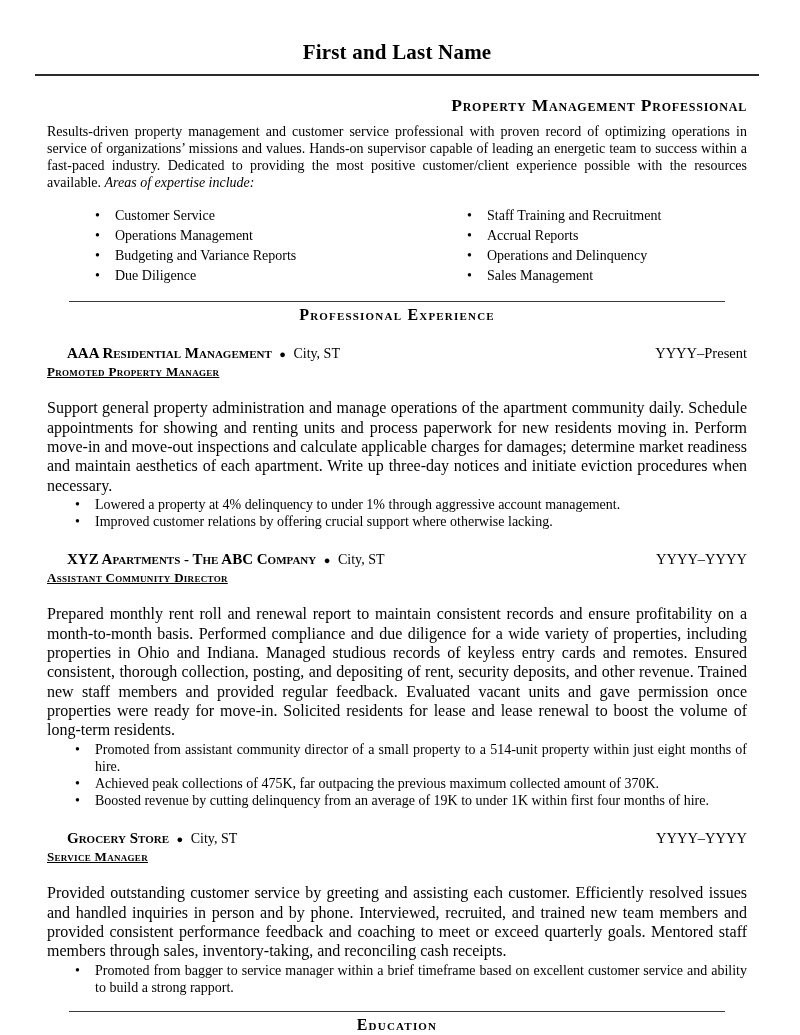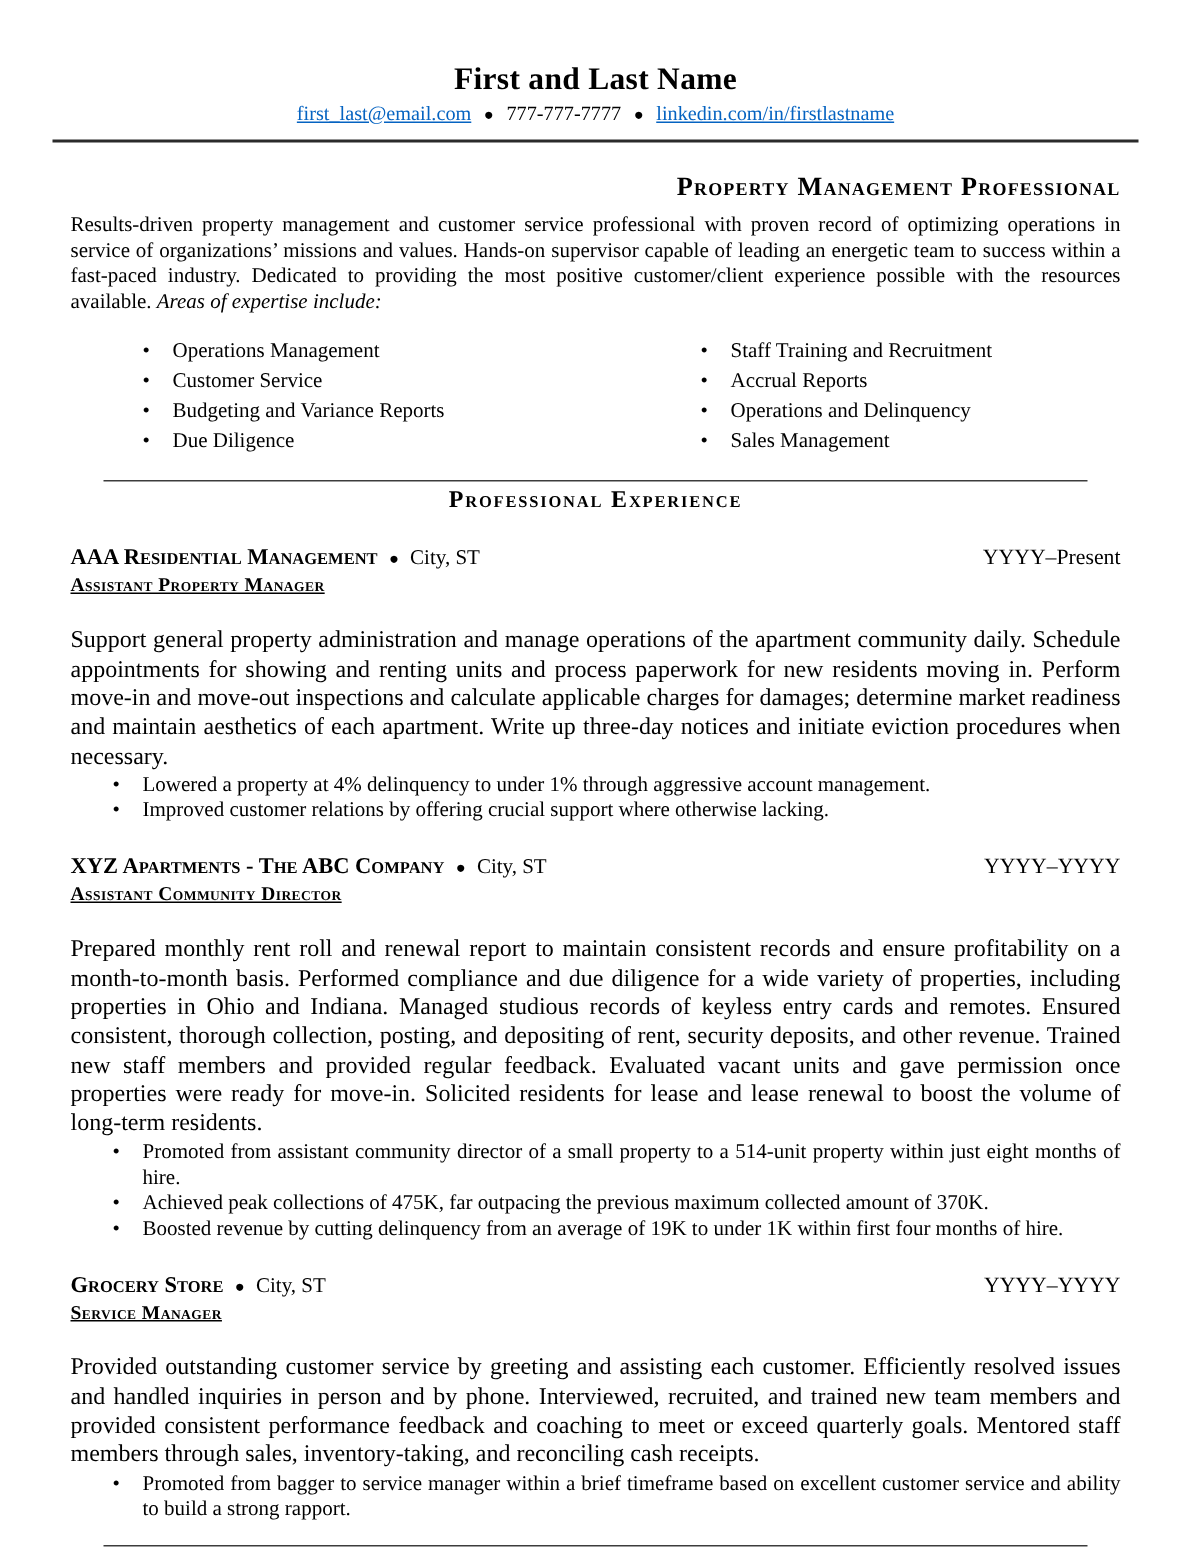--- a/index.html
+++ b/index.html
@@ -90,20 +90,21 @@
     font-size: 16px;
     letter-spacing: 1.2px;
   }
 
   
   .job { margin-top: 21px; }
   .job-header {
     display: flex;
     justify-content: space-between;
     align-items: flex-start;
+    margin-left: 20px;
   }
   .company-line { font-size: 14px; }
   .company-name {
     font-weight: 700;
     font-variant: small-caps;
     font-size: 15px;
   }
   .company-line .sep { margin: 0 4px; font-size: 11px; }
   .job-dates { font-size: 14.5px; white-space: nowrap; }
   .job-role {
@@ -145,39 +146,32 @@
   }
   .education-block strong { font-weight: 700; text-decoration: underline; }
 </style>
 </head>
 <body>
 
 <div class="page">
 
   <header class="resume-header">
     <h1 class="person-name">First and Last Name</h1>
-    <div class="contact-line">
-      <a href="#" class="contact-email">first_last@email.com</a>
-      <span class="sep">●</span>
-      <span class="contact-phone">777-777-7777</span>
-      <span class="sep">●</span>
-      <a href="#" class="contact-linkedin">linkedin.com/in/firstlastname</a>
-    </div>
   </header>
 
   <h2 class="doc-title">Property Management Professional</h2>
   <p class="summary">
     <span>Results-driven property management and customer service professional with proven record of optimizing operations in service of organizations’ missions and values. Hands-on supervisor capable of leading an energetic team to success within a fast-paced industry. Dedicated to providing the most positive customer/client experience possible with the resources available.</span>
     <em>Areas of expertise include:</em>
   </p>
 
   <div class="expertise">
     <ul class="left">
+      <li>Customer Service</li>
       <li>Operations Management</li>
-      <li>Customer Service</li>
       <li>Budgeting and Variance Reports</li>
       <li>Due Diligence</li>
     </ul>
     <ul class="right">
       <li>Staff Training and Recruitment</li>
       <li>Accrual Reports</li>
       <li>Operations and Delinquency</li>
       <li>Sales Management</li>
     </ul>
   </div>
@@ -187,21 +181,21 @@
 
   <article class="job">
     <div class="job-header">
       <div class="company-line">
         <span class="company-name">AAA Residential Management</span>
         <span class="sep">●</span>
         <span class="job-location">City, ST</span>
       </div>
       <span class="job-dates">YYYY–Present</span>
     </div>
-    <span class="job-role">Assistant Property Manager</span>
+    <span class="job-role">Promoted Property Manager</span>
     <p class="job-desc">Support general property administration and manage operations of the apartment community daily. Schedule appointments for showing and renting units and process paperwork for new residents moving in. Perform move-in and move-out inspections and calculate applicable charges for damages; determine market readiness and maintain aesthetics of each apartment. Write up three-day notices and initiate eviction procedures when necessary.</p>
     <ul class="job-bullets">
       <li>Lowered a property at 4% delinquency to under 1% through aggressive account management.</li>
       <li>Improved customer relations by offering crucial support where otherwise lacking.</li>
     </ul>
   </article>
 
   <article class="job">
     <div class="job-header">
       <div class="company-line">

